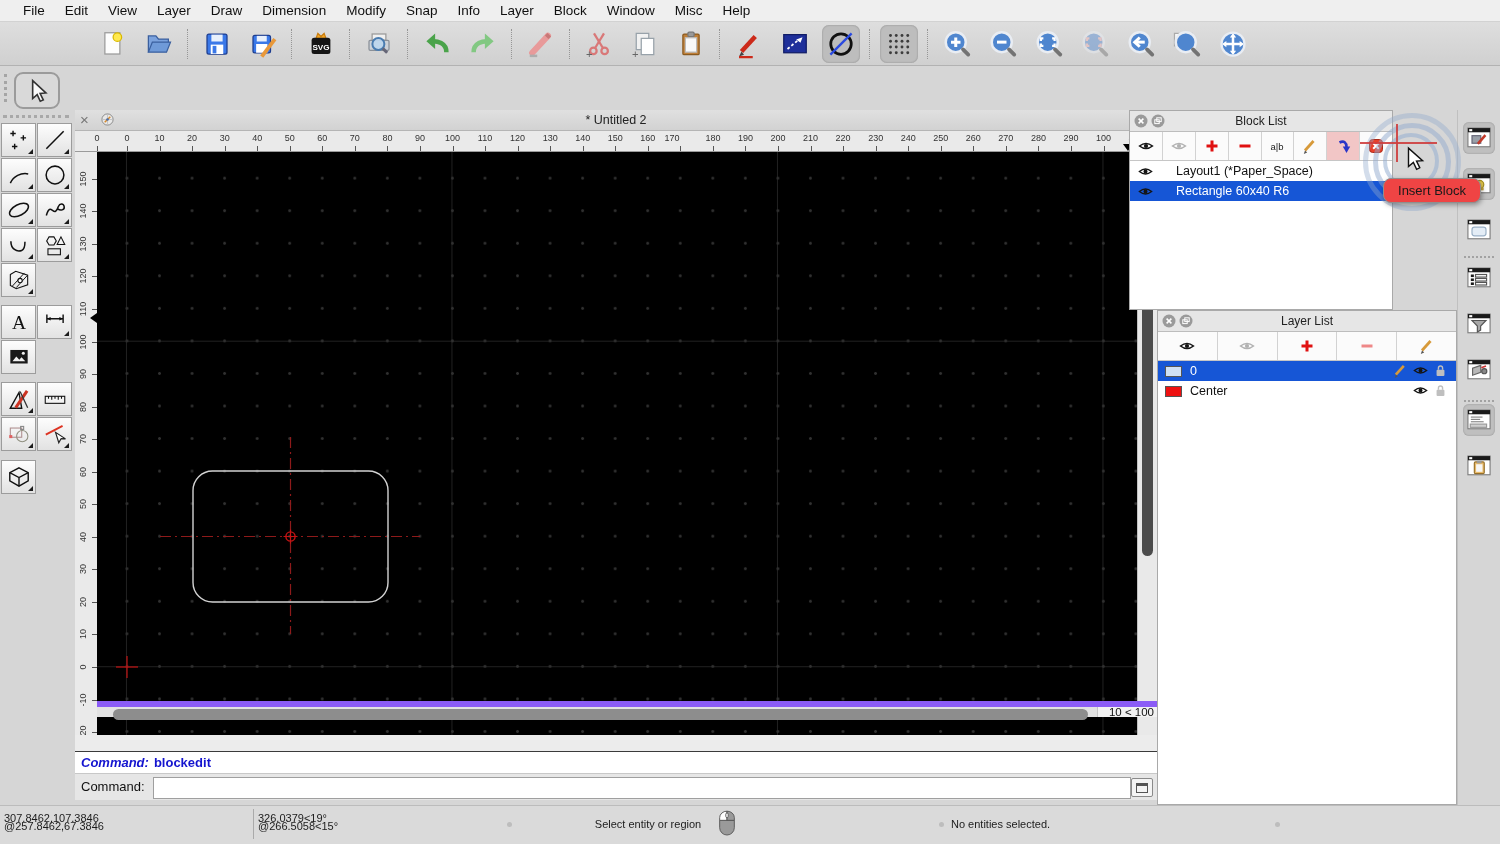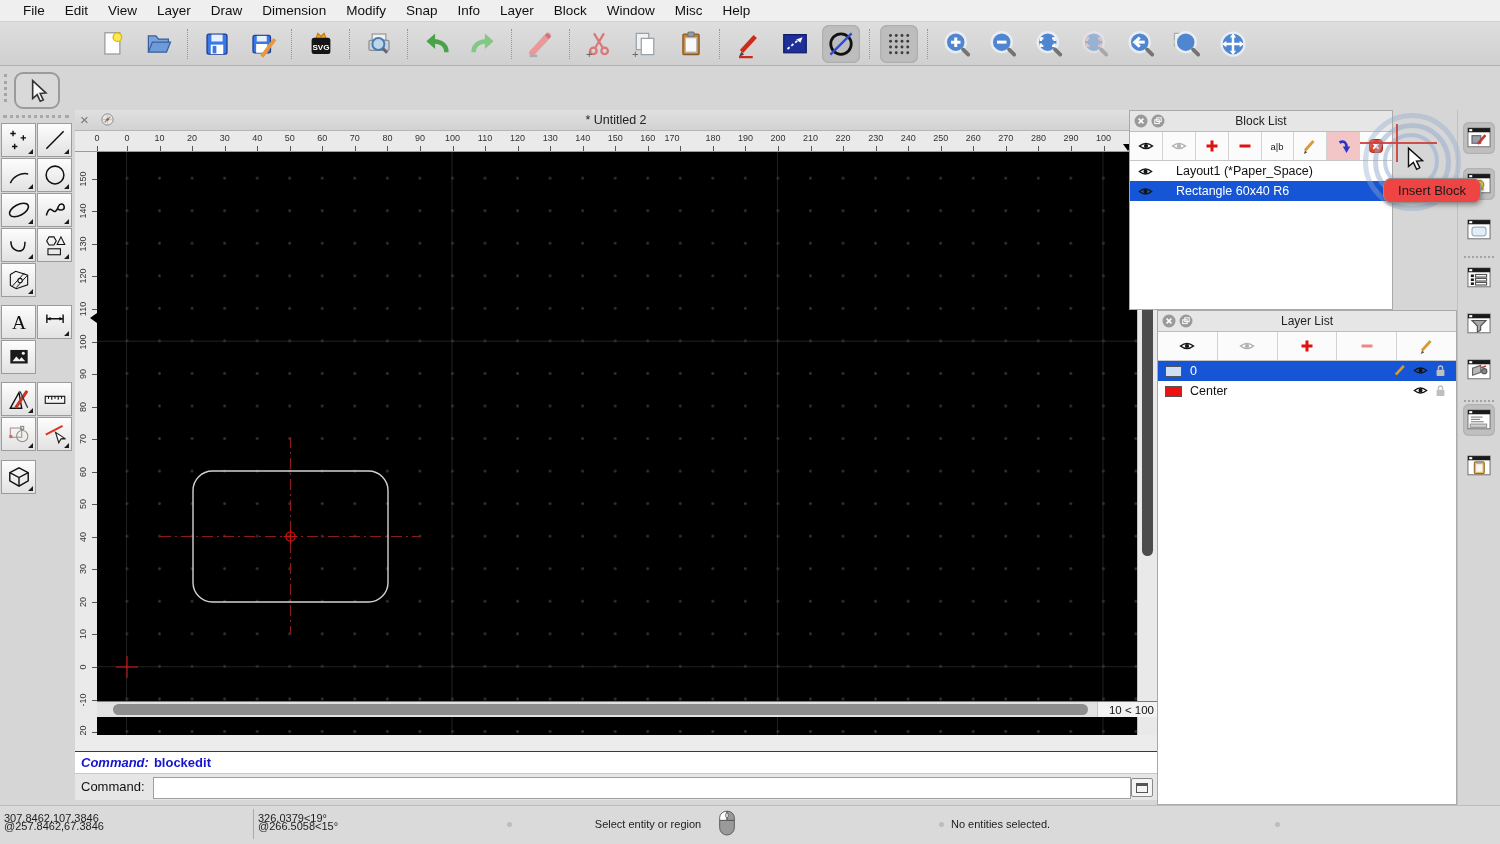--- a/index.html
+++ b/index.html
@@ -55,21 +55,21 @@
       radial-gradient(circle,#303030 1.1px,transparent 1.7px),
       linear-gradient(90deg,transparent 29px,#212121 29px,#212121 30px,transparent 30px),
       linear-gradient(180deg,transparent 189px,#212121 189px,#212121 190px,transparent 190px);
     background-size:32.55px 32.55px,325.5px 100%,100% 325.5px;
     background-position:13.7px 9.9px,0 0,0 0;}
   #drawing-svg{position:absolute;left:0;top:0;}
   #vscroll{position:absolute;left:1062px;top:42px;width:20px;height:583px;background:#e9e9e9;
            border-left:1px solid #c0c0c0;box-sizing:border-box;}
   #vthumb{position:absolute;left:4px;top:131px;width:11px;height:273px;background:#4c4c4c;border-radius:6px;}
   #hscrollrow{position:absolute;left:22px;top:591px;width:1060px;height:16px;background:#e2e2e2;
-              border-top:1px solid #8b5cf6;box-sizing:border-box;}
+              border-top:6px solid #8b5cf6;box-sizing:border-box;}
   #hthumb{position:absolute;left:16px;top:2px;width:975px;height:11px;background:#8d8d8d;border-radius:6px;}
   #gridstatus{position:absolute;right:0;top:0;width:60px;height:100%;background:#f2f2f2;
               border-left:1px solid #c5c5c5;font-size:11.5px;color:#111;display:flex;
               align-items:center;justify-content:flex-end;padding-right:3px;box-sizing:border-box;}
   #cmdhistory{position:absolute;left:0;top:641px;width:100%;height:22px;background:#fff;
               border-top:1px solid #3a3a3a;box-sizing:border-box;font-size:13px;padding:3px 0 0 6px;}
   .chist-label{color:#1414cf;font-style:italic;font-weight:bold;}
   .chist-val{color:#1414cf;font-weight:bold;margin-left:5px;}
   #cmdrow{position:absolute;left:0;top:663px;width:100%;height:27px;background:#e6e6e6;
           border-top:1px solid #c8c8c8;box-sizing:border-box;}

